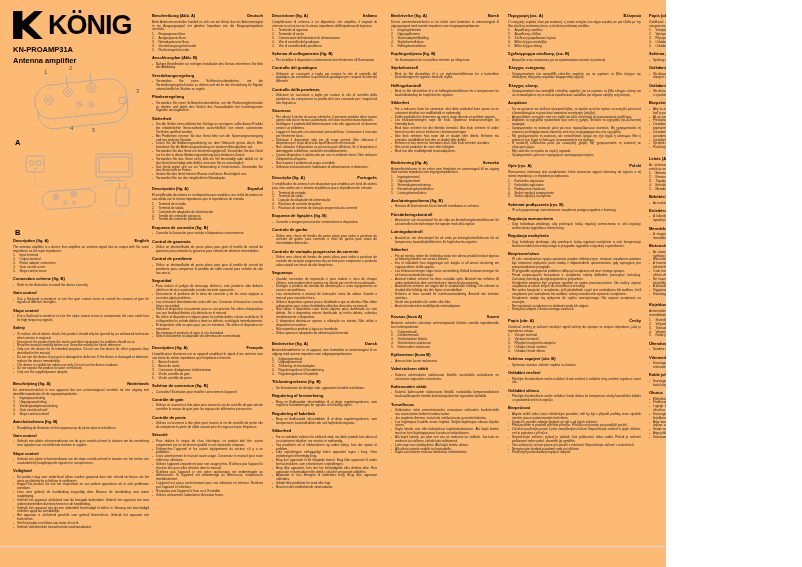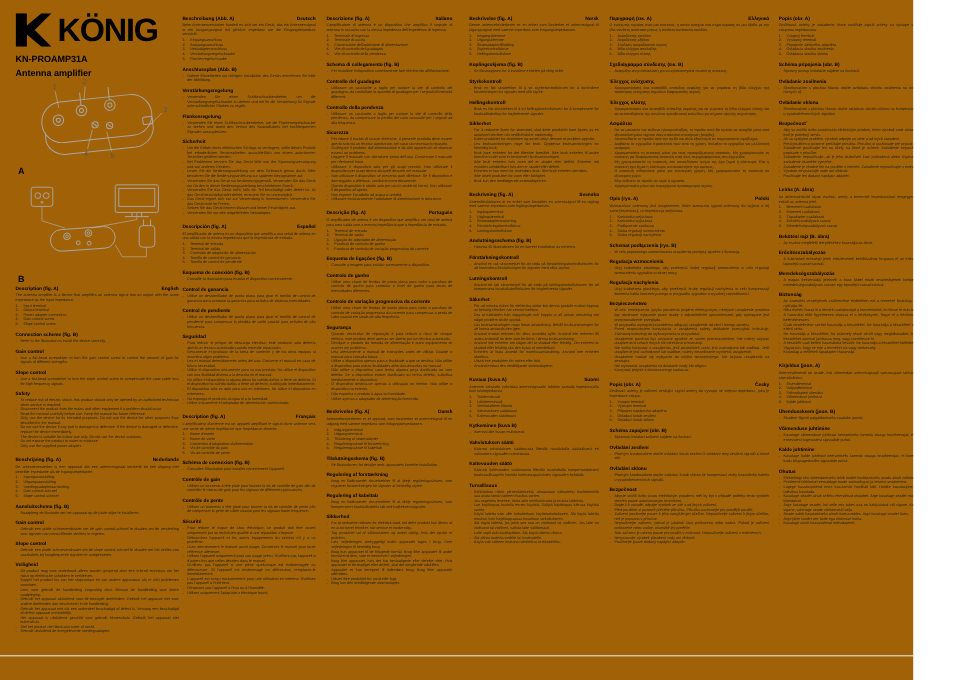--- a/index.html
+++ b/index.html
@@ -1,16 +1,16 @@
 <!DOCTYPE html>
 <html><head>
 <meta charset="utf-8">
 <style>
   html,body{margin:0;padding:0;background:#ffffff;}
-  .page{position:relative;width:761px;height:567px;background:#a16207;overflow:hidden;
+  .page{position:relative;width:666px;height:567px;background:#fdba74;overflow:hidden;
         font-family:"Liberation Sans",sans-serif;color:#212121;}
   
   .logo-row{position:absolute;left:13px;top:11px;display:flex;align-items:center;gap:5px;}
   .logo-mark{width:30px;height:28px;display:block;}
   .logo-text{font-size:27px;font-weight:bold;letter-spacing:-1px;color:#000;line-height:1;}
   .model{position:absolute;left:13px;top:45px;font-size:7.5px;font-weight:bold;color:#000;text-align:center;}
   .product{position:absolute;left:13px;top:56px;font-size:7.5px;font-weight:bold;color:#000;}
   
   .fig-a{position:absolute;left:13px;top:64px;width:134px;height:72px;}
   .fig-b{position:absolute;left:10px;top:150px;width:140px;height:76px;}

